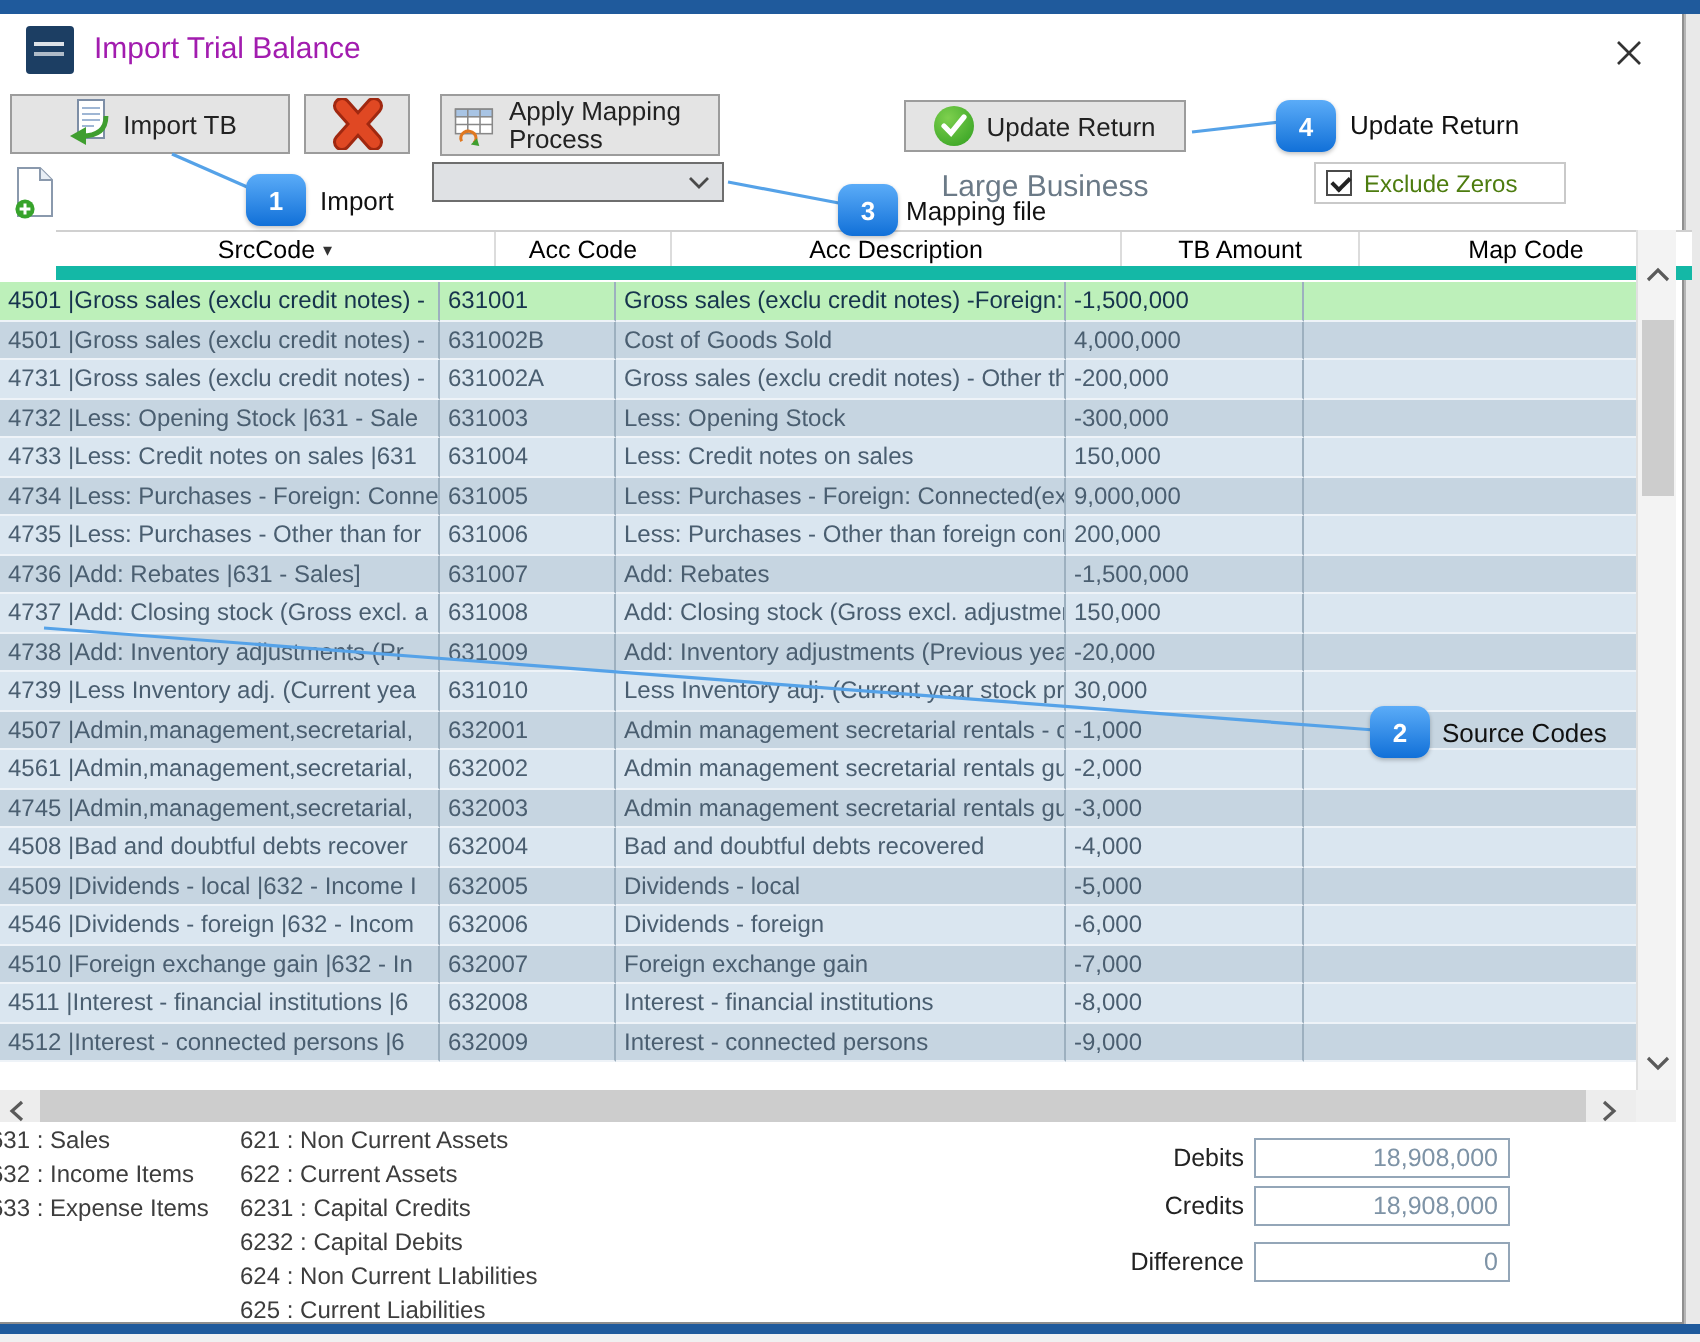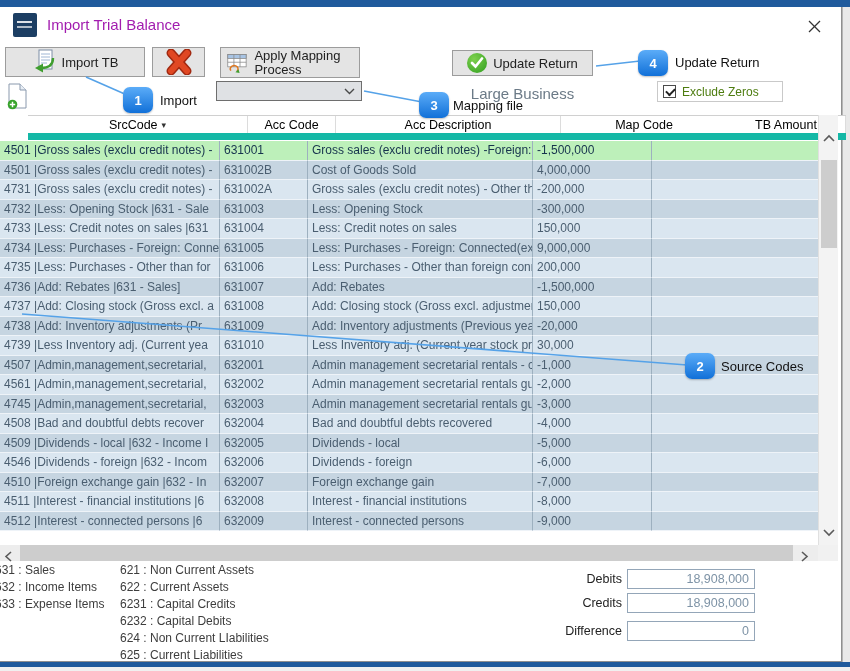--- a/index.html
+++ b/index.html
@@ -173,25 +173,25 @@
     <div class="hcell h-src">
       <span>SrcCode</span>
         <span class="sort-glyph">▾</span>
     </div>
     <div class="hcell h-acc">
         <span>Acc Code</span>
       </div>
     <div class="hcell h-desc">
         <span>Acc Description</span>
       </div>
+    <div class="hcell h-amt">
+        <span>TB Amount</span>
+      </div>
     <div class="hcell h-map">
         <span>Map Code</span>
-      </div>
-    <div class="hcell h-amt">
-        <span>TB Amount</span>
       </div>
   </div>
 
   <div class="rows-host">
     <div class="grid-row sel">
       <div class="cell c-src">4501 |Gross sales (exclu credit notes) -</div>
       <div class="cell c-acc">631001</div>
       <div class="cell c-desc">Gross sales (exclu credit notes) -Foreign: C</div>
       <div class="cell c-amt">-1,500,000</div>
       <div class="cell c-map"></div>

